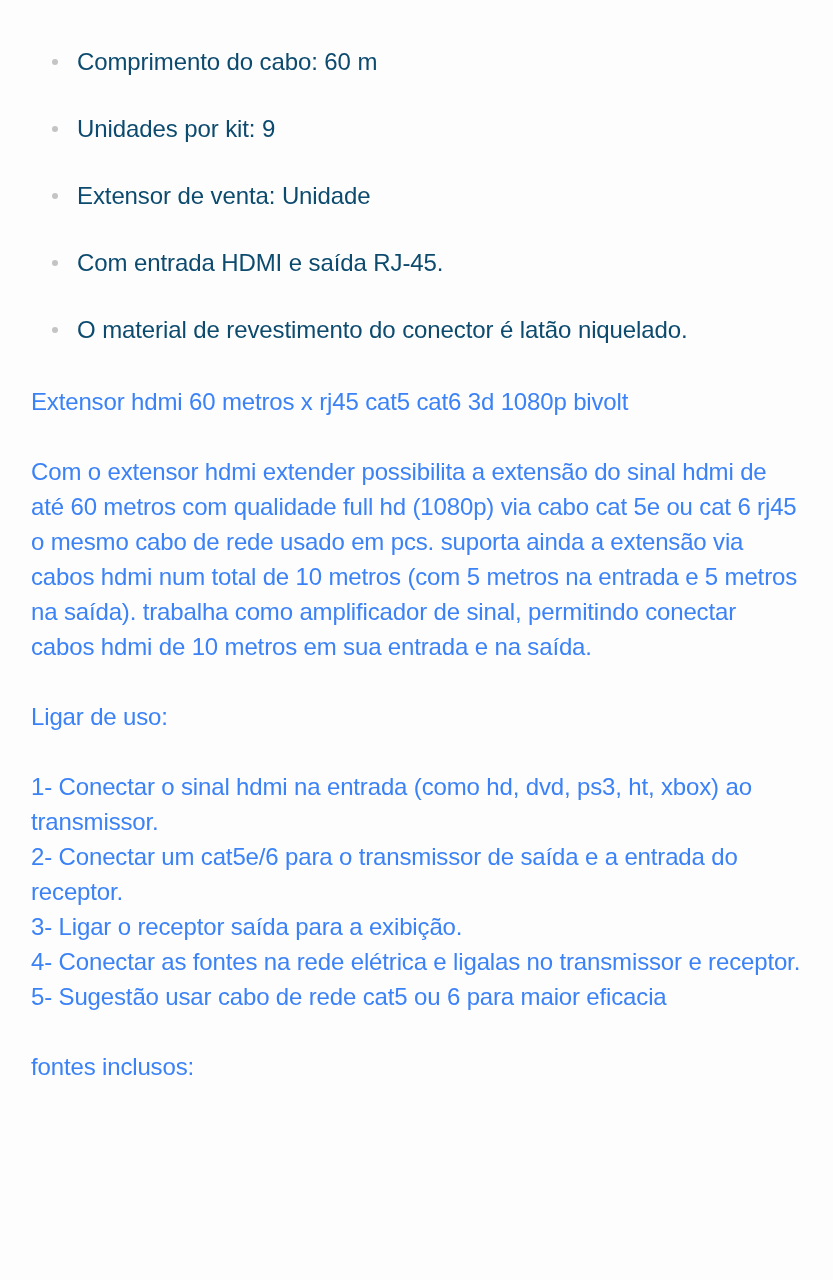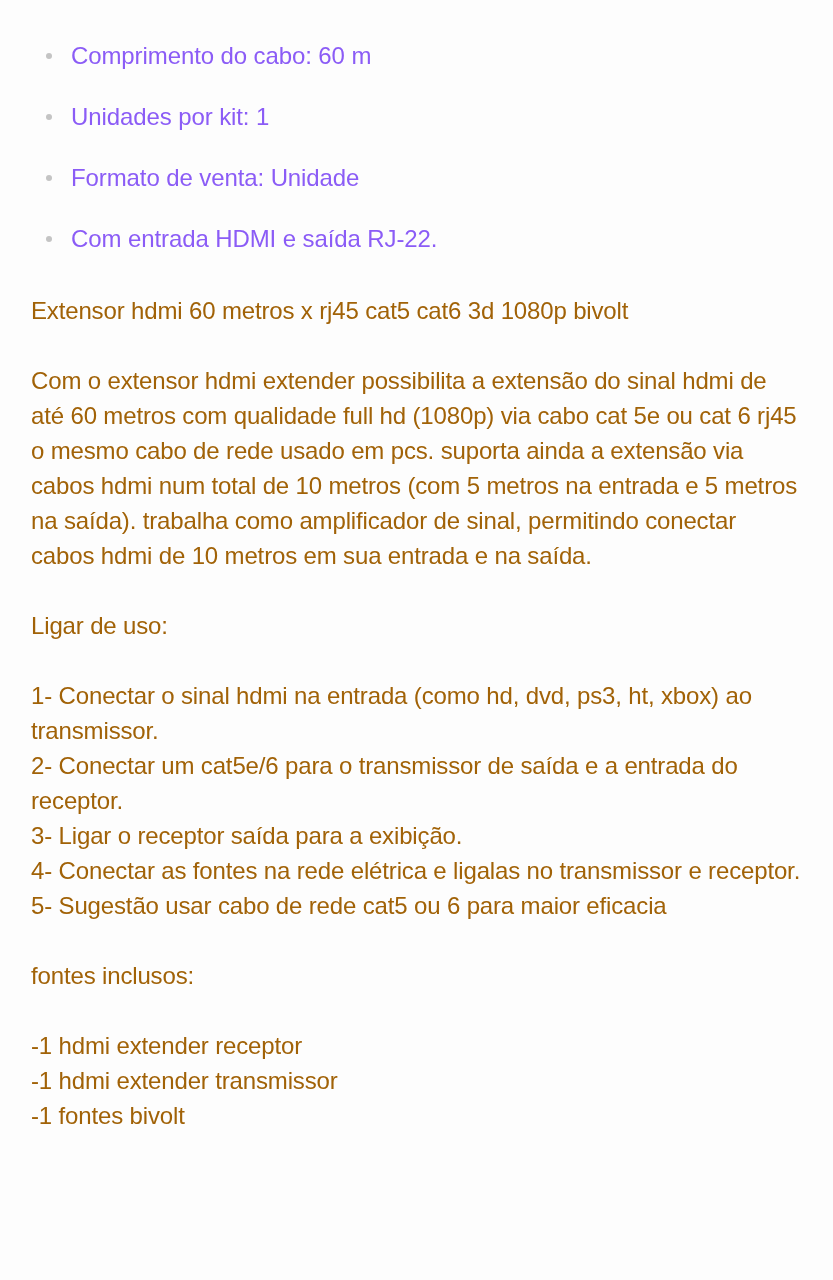--- a/index.html
+++ b/index.html
@@ -27,27 +27,27 @@
 
   
   .spec-list {
     list-style: none;
     margin: 0;
     padding: 0;
     padding-top: 20px;
   }
   .spec-item {
     position: relative;
-    margin: 10px;
+    margin: 16px;
     padding: 0 0 0 61px;
     height: 51px;
     line-height: 51px;
     font-size: 24px;
     letter-spacing: -0.1px;
-    color: #8b5cf6;
+    color: #0c4a6e;
     white-space: nowrap;
   }
   .spec-bullet {
     position: absolute;
     left: 36px;
     top: 50%;
     width: 6px;
     height: 6px;
     margin-top: -3px;
     border-radius: 50%;
@@ -59,50 +59,54 @@
   }
 
   
   .copy {
     padding: 0 30px 0 31px;
   }
   .block {
     font-size: 24px;
     line-height: 35px;
     letter-spacing: -0.15px;
-    color: #a16207;
+    color: #3b82f6;
     margin: 0;
     white-space: pre-wrap;
     word-break: normal;
   }
   .block.spaced-top-1 { margin-top: 29px; }
 
   .gap-line { height: 35px; }
 </style>
 </head>
 <body>
 
 <div class="description-page">
 
   <ul class="spec-list">
     <li class="spec-item">
       <span class="spec-bullet"></span>
       <span class="spec-text">Comprimento do cabo: 60 m</span>
     </li>
     <li class="spec-item">
       <span class="spec-bullet"></span>
-      <span class="spec-text">Unidades por kit: 1</span>
+      <span class="spec-text">Unidades por kit: 9</span>
     </li>
     <li class="spec-item">
       <span class="spec-bullet"></span>
-      <span class="spec-text">Formato de venta: Unidade</span>
+      <span class="spec-text">Extensor de venta: Unidade</span>
     </li>
     <li class="spec-item">
       <span class="spec-bullet"></span>
-      <span class="spec-text">Com entrada HDMI e saída RJ-22.</span>
+      <span class="spec-text">Com entrada HDMI e saída RJ-45.</span>
+    </li>
+    <li class="spec-item">
+      <span class="spec-bullet"></span>
+      <span class="spec-text">O material de revestimento do conector é latão niquelado.</span>
     </li>
   </ul>
 
   <div class="copy">
 
     <p class="block spaced-top-1">Extensor hdmi 60 metros x rj45 cat5 cat6 3d 1080p bivolt</p>
 
     <div class="gap-line"></div>
 
     <p class="block">Com o extensor hdmi extender possibilita a extensão do sinal hdmi de até 60 metros com qualidade full hd (1080p) via cabo cat 5e ou cat 6 rj45 o mesmo cabo de rede usado em pcs. suporta ainda a extensão via cabos hdmi num total de 10 metros (com 5 metros na entrada e 5 metros na saída). trabalha como amplificador de sinal, permitindo conectar cabos hdmi de 10 metros em sua entrada e na saída.</p>
@@ -118,22 +122,19 @@
 3- Ligar o receptor saída para a exibição.
 4- Conectar as fontes na rede elétrica e ligalas no transmissor e receptor.
 5- Sugestão usar cabo de rede cat5 ou 6 para maior eficacia</p>
 
     <div class="gap-line"></div>
 
     <p class="block">fontes inclusos:</p>
 
     <div class="gap-line"></div>
 
-    <p class="block">-1 hdmi extender receptor
--1 hdmi extender transmissor
--1 fontes bivolt</p>
 
     <div class="gap-line"></div>
 
 
   </div>
 
 </div>
 
 </body></html>

